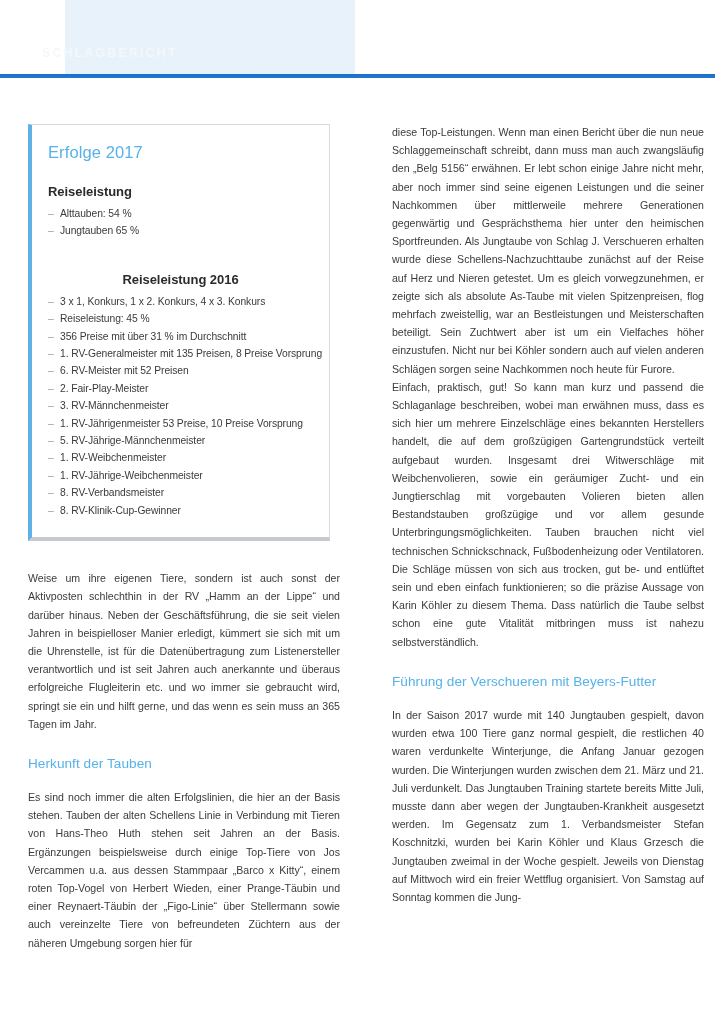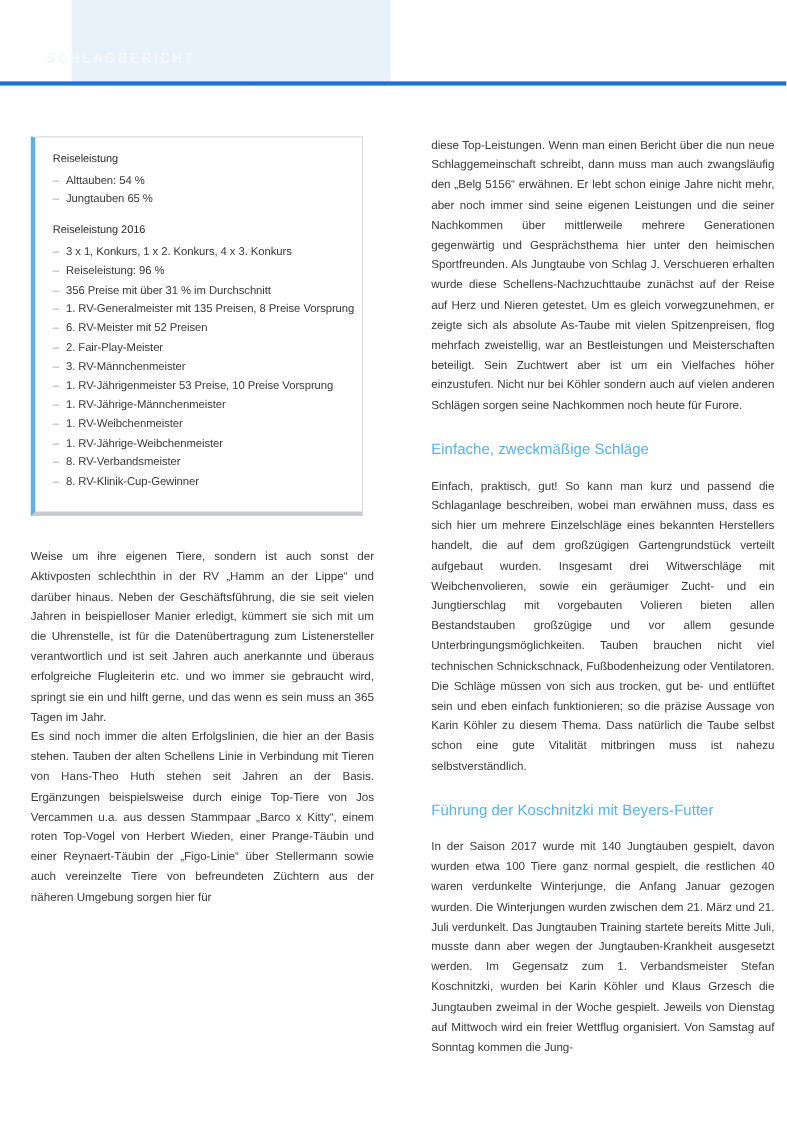--- a/index.html
+++ b/index.html
@@ -104,26 +104,26 @@
   .infobox h2 {
     margin: 4px 0 22px 0;
     font-size: 16.5px;
     font-weight: 400;
     color: #56b2e8;
     letter-spacing: 0.1px;
     font-family: "Liberation Sans", sans-serif;
   }
   .infobox h3 {
     margin: 0 0 6px 0;
-    font-size: 10px;
-    font-weight: 400;
+    font-size: 13px;
+    font-weight: 700;
     color: #2b2b2b;
     letter-spacing: -0.05px;
   }
-  .infobox h3.second { margin-top: 13px; }
+  .infobox h3.second { margin-top: 32px; text-align: center; }
   .infobox ul {
     list-style: none;
     margin: 0;
     padding: 0;
   }
   .infobox li {
     position: relative;
     padding-left: 12px;
     font-size: 10.3px;
     line-height: 17.4px;
@@ -166,20 +166,21 @@
   <div class="banner-panel"></div>
   <div class="banner-title">SCHLAGBERICHT</div>
   <div class="banner-strip"></div>
 </div>
 
 <div class="page">
 
   <div class="col col-left">
 
     <div class="infobox">
+      <h2>Erfolge 2017</h2>
 
       <h3>Reiseleistung</h3>
       <ul>
         <li>
           <span class="dash">–</span>
           <span>Alttauben: 54 %</span>
         </li>
         <li>
           <span class="dash">–</span>
           <span>Jungtauben 65 %</span>
@@ -187,21 +188,21 @@
       </ul>
 
       <h3 class="second">Reiseleistung 2016</h3>
       <ul>
         <li>
           <span class="dash">–</span>
           <span>3 x 1, Konkurs, 1 x 2. Konkurs, 4 x 3. Konkurs</span>
         </li>
         <li>
           <span class="dash">–</span>
-          <span>Reiseleistung: 96 %</span>
+          <span>Reiseleistung: 45 %</span>
         </li>
         <li>
           <span class="dash">–</span>
           <span>356 Preise mit über 31 % im Durchschnitt</span>
         </li>
         <li>
           <span class="dash">–</span>
           <span>1. RV-Generalmeister mit 135 Preisen, 8 Preise Vorsprung</span>
         </li>
         <li>
@@ -215,21 +216,21 @@
         <li>
           <span class="dash">–</span>
           <span>3. RV-Männchenmeister</span>
         </li>
         <li>
           <span class="dash">–</span>
           <span>1. RV-Jährigenmeister 53 Preise, 10 Preise Vorsprung</span>
         </li>
         <li>
           <span class="dash">–</span>
-          <span>1. RV-Jährige-Männchenmeister</span>
+          <span>5. RV-Jährige-Männchenmeister</span>
         </li>
         <li>
           <span class="dash">–</span>
           <span>1. RV-Weibchenmeister</span>
         </li>
         <li>
           <span class="dash">–</span>
           <span>1. RV-Jährige-Weibchenmeister</span>
         </li>
         <li>
@@ -240,31 +241,31 @@
           <span class="dash">–</span>
           <span>8. RV-Klinik-Cup-Gewinner</span>
         </li>
       </ul>
     </div>
 
     <div class="spacer-top"></div>
 
     <p class="body">Weise um ihre eigenen Tiere, sondern ist auch sonst der Aktivposten schlechthin in der RV „Hamm an der Lippe“ und darüber hinaus. Neben der Geschäftsführung, die sie seit vielen Jahren in beispielloser Manier erledigt,  kümmert sie sich mit um die Uhrenstelle, ist für die Datenübertragung zum Listenersteller verantwortlich und ist seit Jahren auch anerkannte und überaus erfolgreiche Flugleiterin etc. und wo immer sie gebraucht wird, springt sie ein und hilft gerne, und das wenn es sein muss an 365 Tagen im Jahr.</p>
 
+    <h2 class="section">Herkunft der Tauben</h2>
 
     <p class="body">Es sind noch immer die alten Erfolgslinien, die hier an der Basis stehen. Tauben der alten Schellens Linie in Verbindung mit Tieren von Hans-Theo Huth stehen seit Jahren an der Basis. Ergänzungen beispielsweise durch einige Top-Tiere von Jos Vercammen u.a. aus dessen Stammpaar „Barco x Kitty“, einem roten Top-Vogel von Herbert Wieden, einer Prange-Täubin und einer Reynaert-Täubin der „Figo-Linie“ über Stellermann sowie auch vereinzelte Tiere von befreundeten Züchtern aus der näheren Umgebung sorgen hier für</p>
   </div>
 
   <div class="col col-right">
     <div style="height:45px"></div>
 
     <p class="body">diese Top-Leistungen. Wenn man einen Bericht über die nun neue Schlaggemeinschaft schreibt, dann muss man auch zwangsläufig den „Belg 5156“ erwähnen. Er lebt schon einige Jahre nicht mehr, aber noch immer sind seine eigenen Leistungen und die seiner Nachkommen über mittlerweile mehrere Generationen gegenwärtig und Gesprächsthema hier unter den heimischen Sportfreunden. Als Jungtaube von Schlag J. Verschueren erhalten wurde diese Schellens-Nachzuchttaube zunächst auf der Reise auf Herz und Nieren getestet. Um es gleich vorwegzunehmen, er zeigte sich als absolute As-Taube mit vielen Spitzenpreisen, flog mehrfach zweistellig, war an Bestleistungen und Meisterschaften beteiligt. Sein Zuchtwert aber ist um ein Vielfaches höher einzustufen. Nicht nur bei Köhler sondern auch auf vielen anderen Schlägen sorgen seine Nachkommen noch heute für Furore.</p>
 
-    <h2 class="section">Einfache, zweckmäßige Schläge</h2>
 
     <p class="body">Einfach, praktisch, gut! So kann man kurz und passend die Schlaganlage beschreiben, wobei man erwähnen muss, dass es sich hier um mehrere Einzelschläge eines bekannten Herstellers handelt, die auf dem großzügigen Gartengrundstück verteilt aufgebaut wurden. Insgesamt drei Witwerschläge mit Weibchenvolieren, sowie ein geräumiger Zucht- und ein Jungtierschlag mit vorgebauten Volieren bieten allen Bestandstauben großzügige und vor allem gesunde Unterbringungsmöglichkeiten. Tauben brauchen nicht viel technischen Schnickschnack, Fußbodenheizung oder Ventilatoren. Die Schläge müssen von sich aus trocken, gut be- und entlüftet sein und eben einfach funktionieren; so die präzise Aussage von Karin Köhler zu diesem Thema. Dass natürlich die Taube selbst schon eine gute Vitalität mitbringen muss ist nahezu selbstverständlich.</p>
 
-    <h2 class="section">Führung der Koschnitzki mit Beyers-Futter</h2>
+    <h2 class="section">Führung der Verschueren mit Beyers-Futter</h2>
 
     <p class="body">In der Saison 2017 wurde mit 140 Jungtauben gespielt, davon wurden etwa 100 Tiere ganz normal gespielt, die restlichen 40 waren verdunkelte Winterjunge, die Anfang Januar gezogen wurden. Die Winterjungen wurden zwischen dem 21. März und 21. Juli verdunkelt. Das Jungtauben Training startete bereits Mitte Juli, musste dann aber wegen der Jungtauben-Krankheit ausgesetzt werden. Im Gegensatz zum 1. Verbandsmeister Stefan Koschnitzki, wurden bei Karin Köhler und Klaus Grzesch die Jungtauben zweimal in der Woche gespielt. Jeweils von Dienstag auf Mittwoch wird ein freier Wettflug organisiert. Von Samstag auf Sonntag kommen die Jung-</p>
   </div>
 
 </div>
 
 </body></html>

